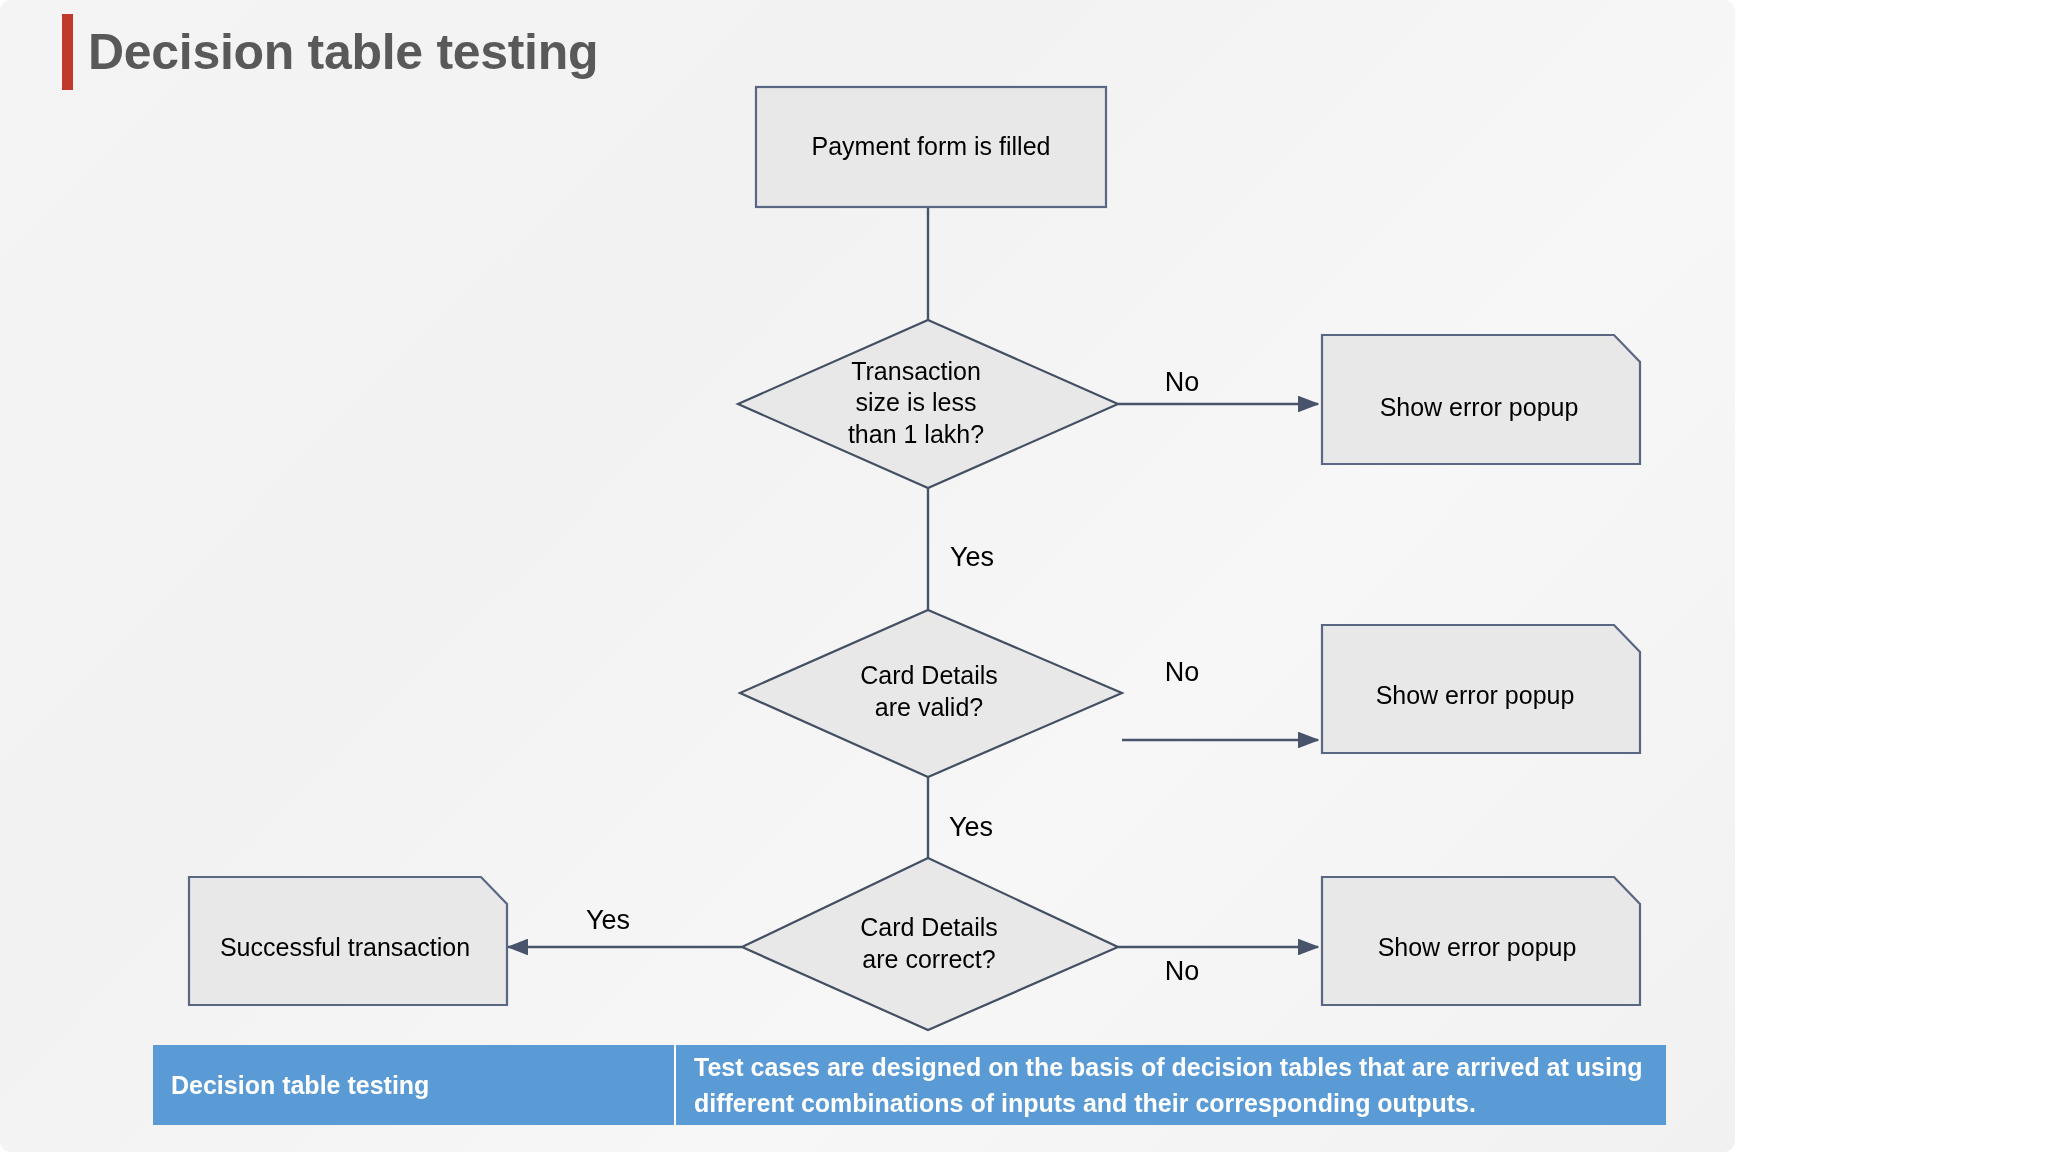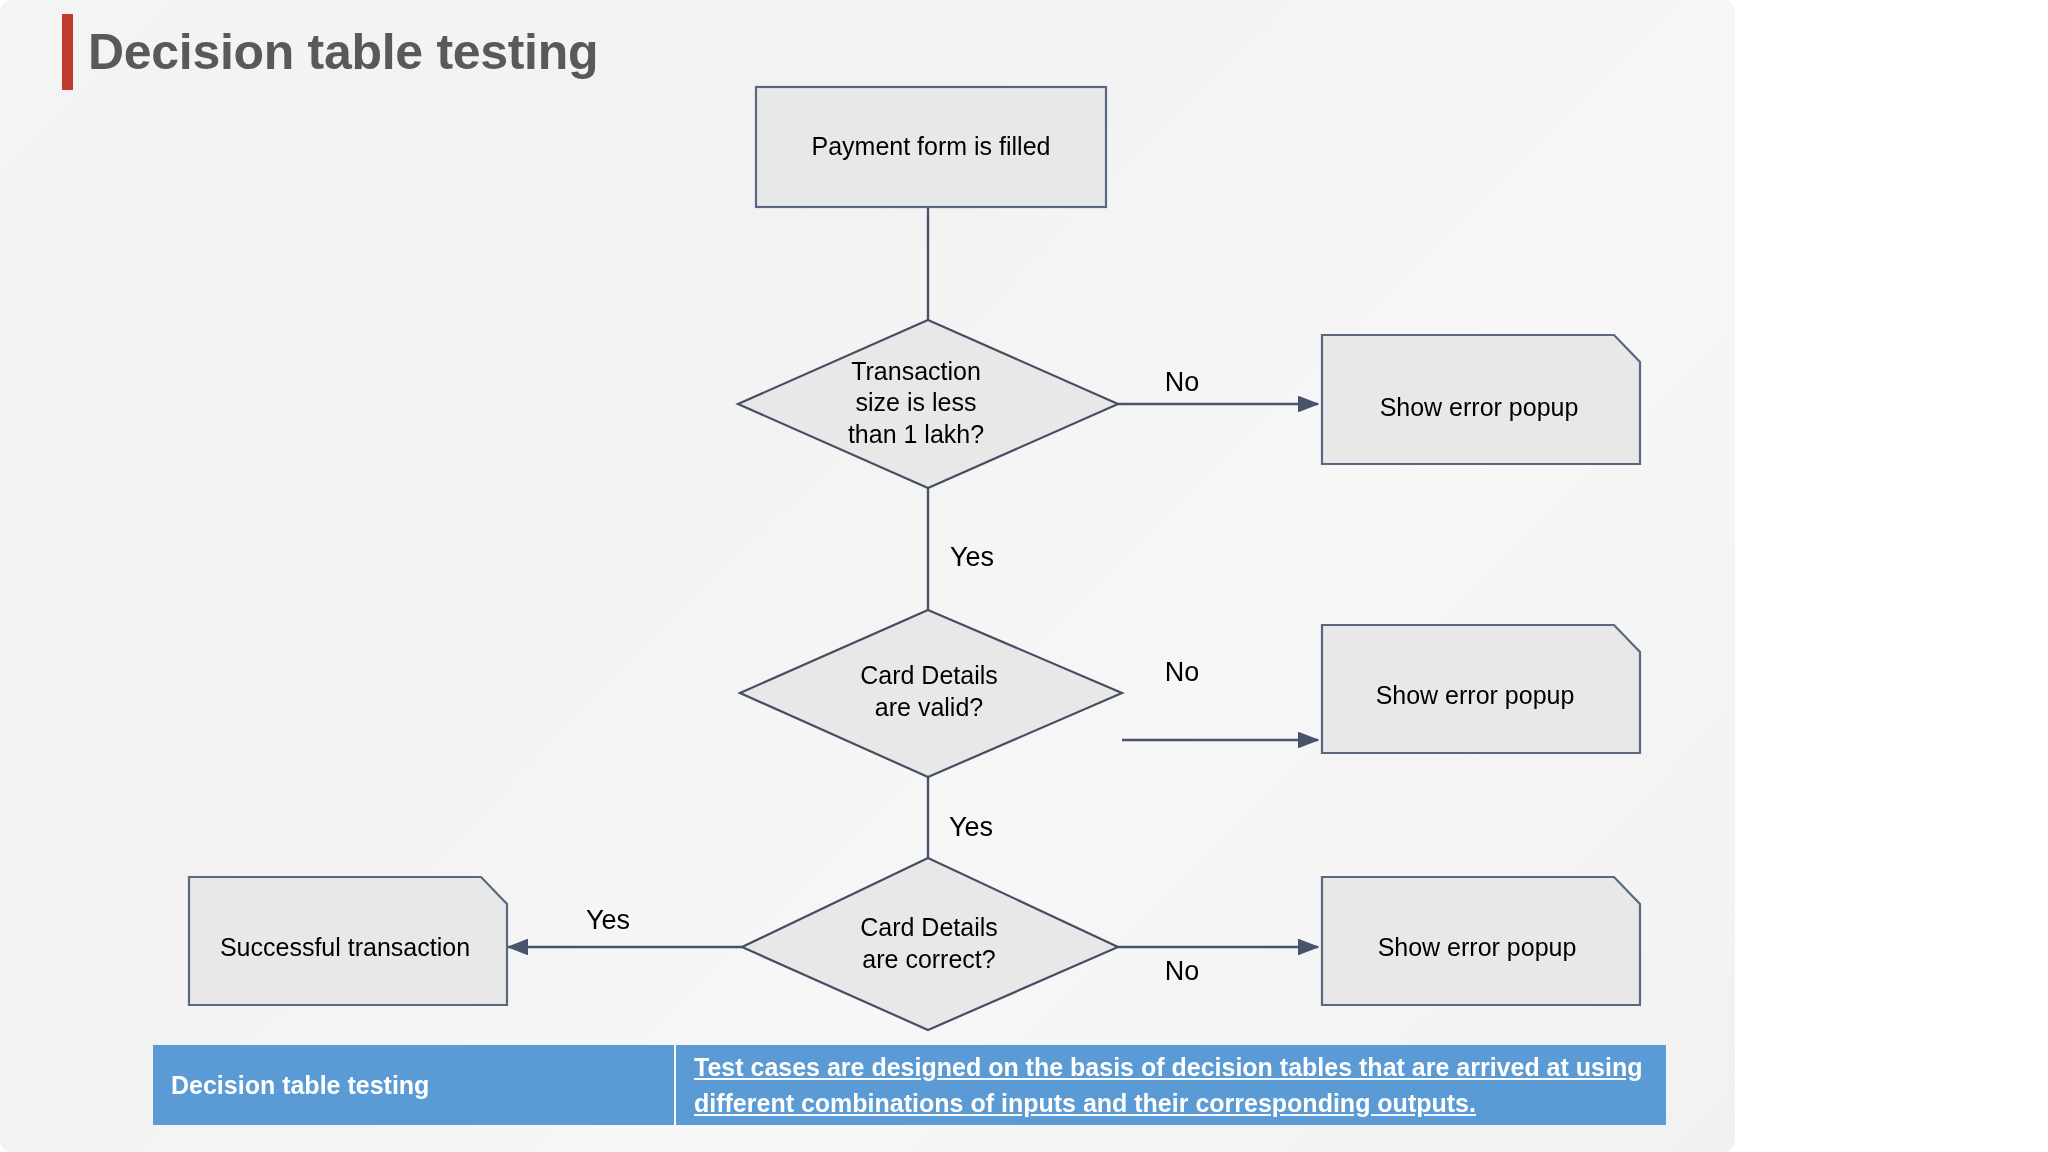--- a/index.html
+++ b/index.html
@@ -105,21 +105,20 @@
   }
   #banner-term-cell {
     width: 523px;
     padding-left: 18px;
     border-right: 2px solid #ffffff;
   }
   #banner-desc-cell {
     flex: 1;
     padding-left: 18px;
     padding-right: 12px;
-    text-decoration: underline;
   }
 </style>
 </head>
 <body>
 
 <div id="slide">
 
   <div id="title-accent-bar"></div>
   <div id="page-title">Decision table testing</div>
 

